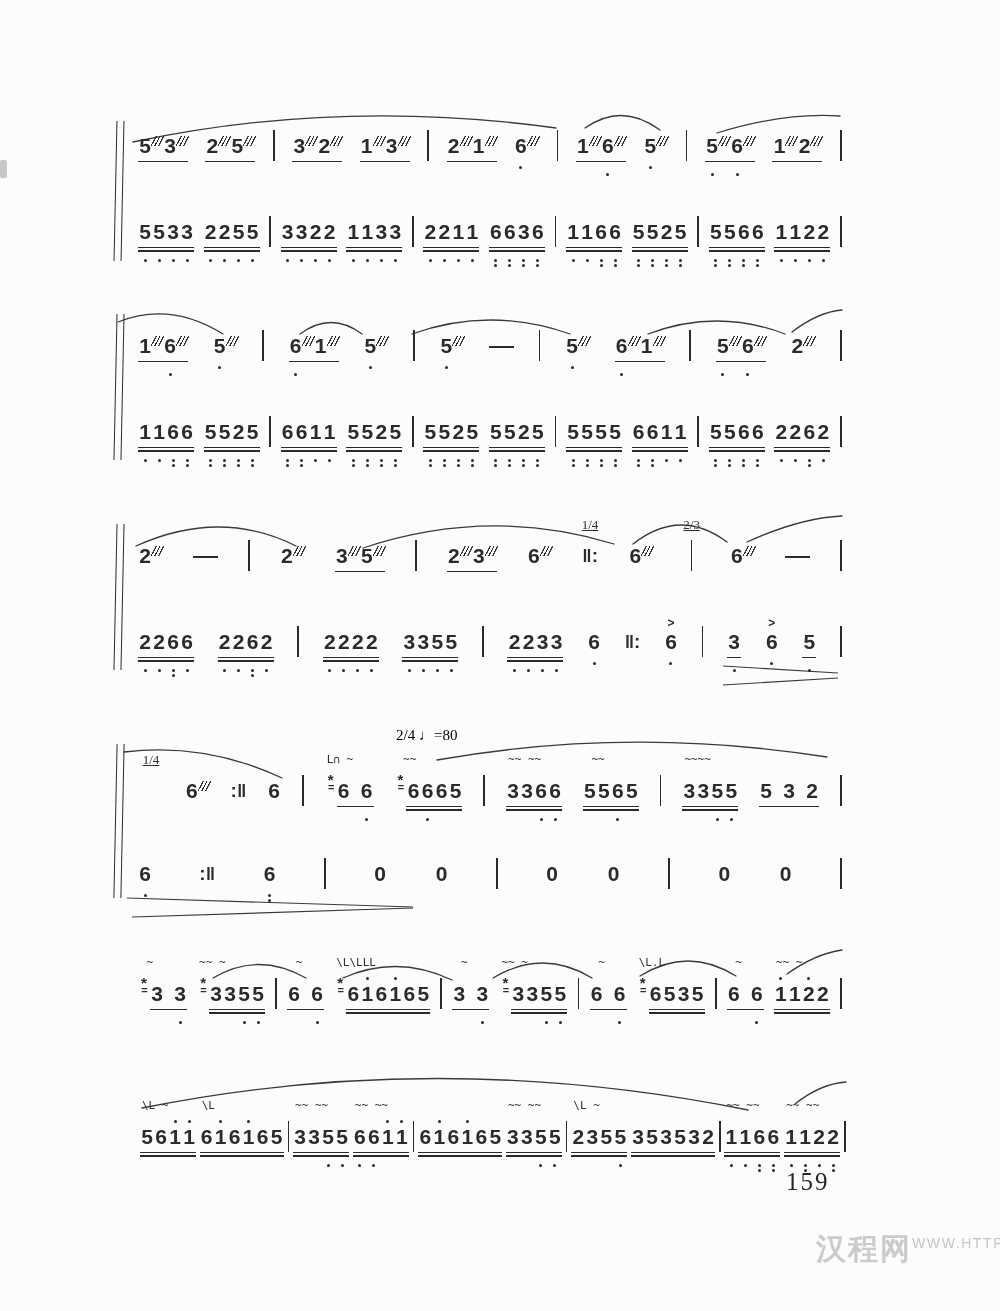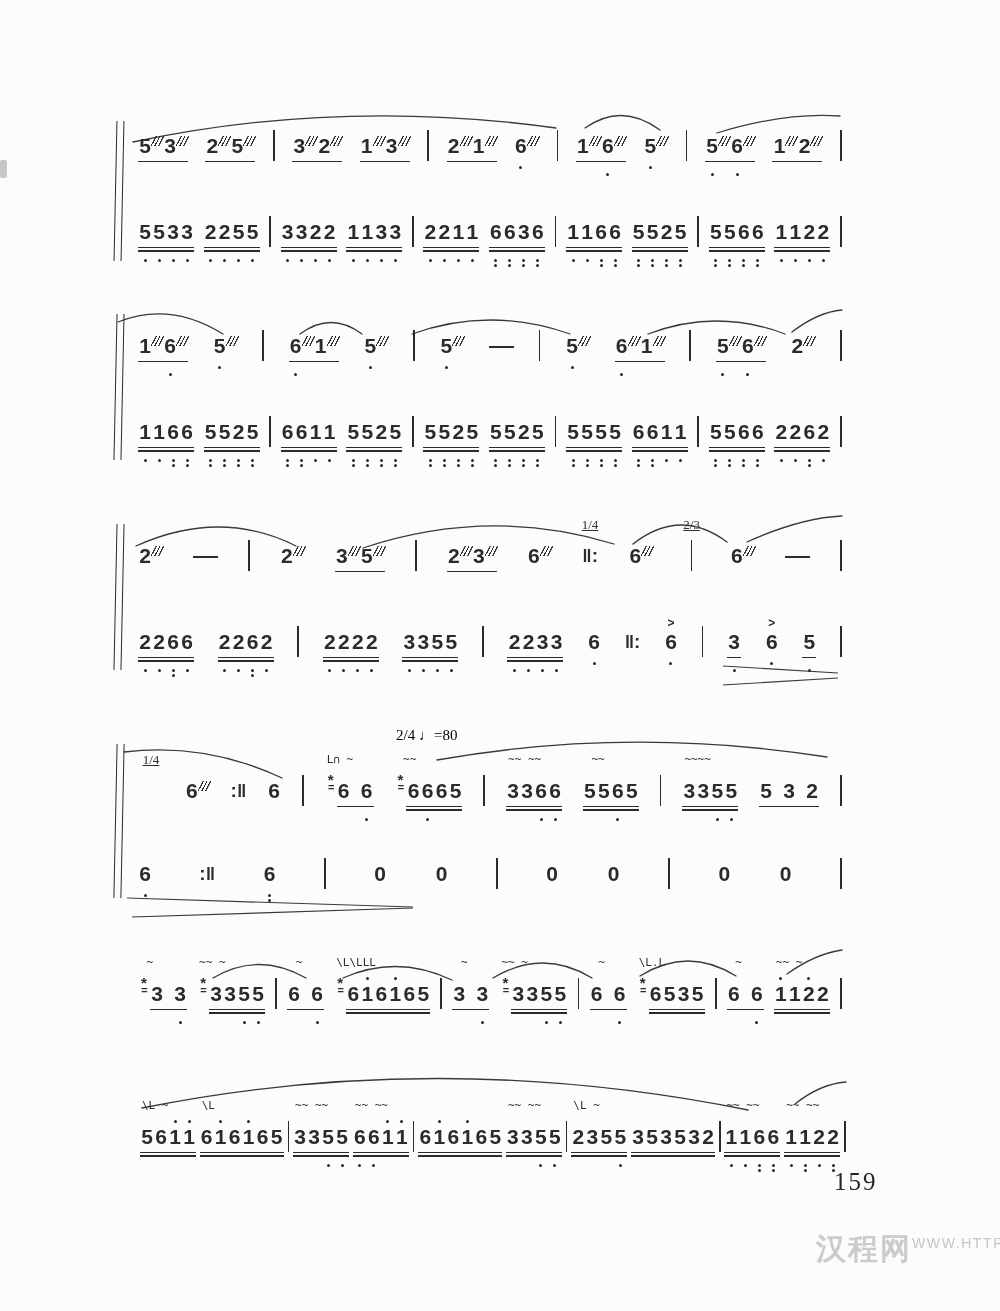--- a/index.html
+++ b/index.html
@@ -37,21 +37,21 @@
   .repeat{font-size:19px;line-height:27px;margin-top:10px;font-weight:600;letter-spacing:0;}
   .dashline{width:25px;height:2.3px;background:#2b2b2b;margin-top:24px;}
   .presym{width:12px;text-align:center;margin-top:7px;}
   .ps1{font-size:15px;line-height:11px;font-weight:700;}
   .ps2{font-size:11px;line-height:5px;letter-spacing:-1px;font-weight:700;}
   .bracket{position:absolute;width:6px;border-left:1.9px solid #2b2b2b;border-right:1.3px solid #2b2b2b;
            transform:skewX(-1.2deg);}
   .overlay{position:absolute;left:0;top:0;pointer-events:none;}
   .tempo{position:absolute;font-family:"Liberation Serif",serif;font-size:15px;color:#000000;white-space:pre;}
   .pagenum{position:absolute;left:786px;top:1168px;font-family:"Liberation Serif",serif;font-size:25px;
-           letter-spacing:2px;color:#262626;margin-left:48px;}
+           letter-spacing:2px;color:#262626;}
   .smudge{position:absolute;left:0;top:160px;width:7px;height:18px;background:#9a9a9a;
           border-radius:2px;opacity:.55;}
   .watermark{position:absolute;left:812px;top:1232px;width:186px;display:flex;align-items:flex-start;}
   .wm-text{display:flex;margin-left:4px;}
   .wm-name{font-size:30px;line-height:34px;color:#cbcbcb;font-weight:700;letter-spacing:2px;white-space:nowrap;}
   .wm-url{font-size:14px;letter-spacing:1.6px;color:#c6c6c6;margin-top:3px;white-space:nowrap;}
 </style>
 </head>
 <body>
 

